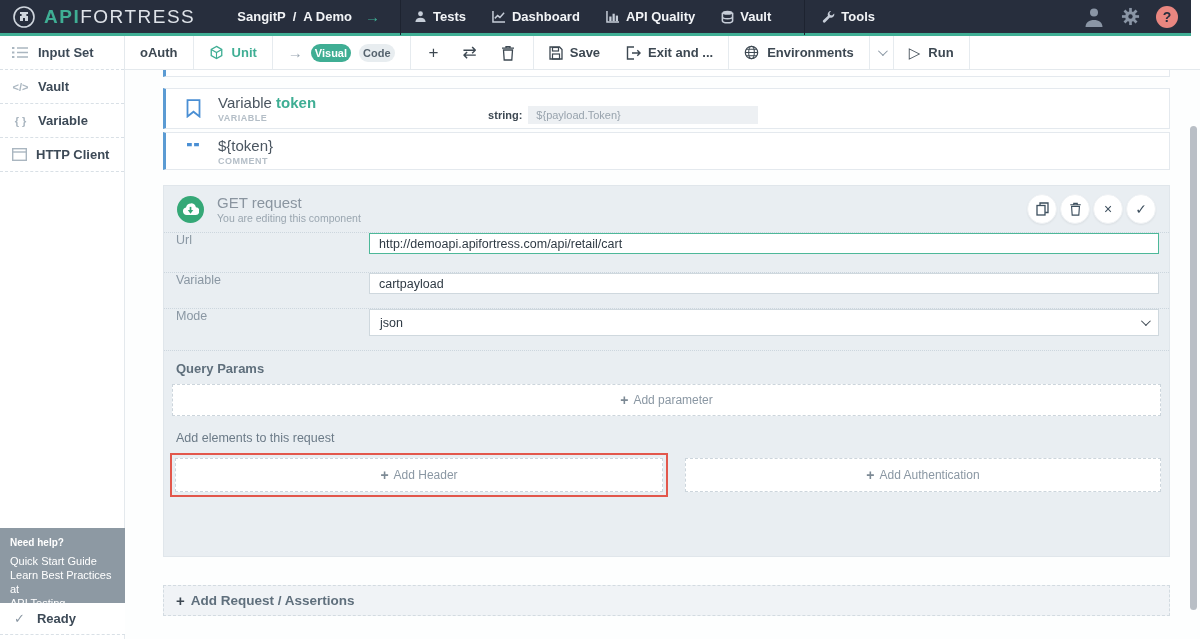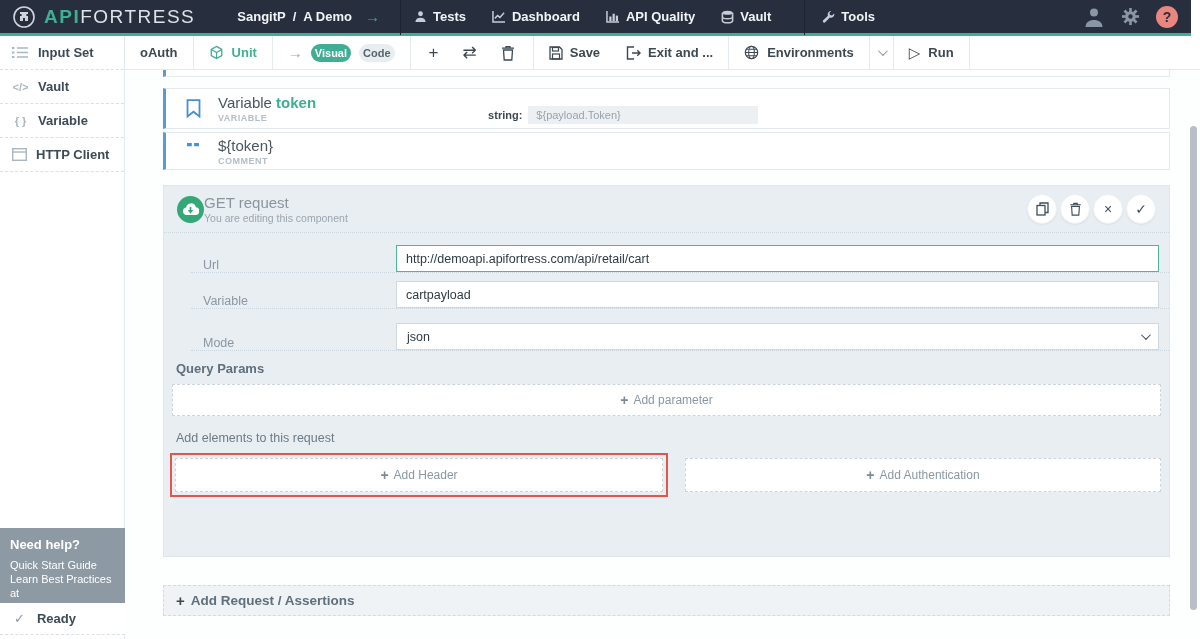--- a/index.html
+++ b/index.html
@@ -59,21 +59,21 @@
   }
   .side-item {
     height:34px; display:flex; align-items:center; padding-left:12px; gap:9px;
     border-bottom:1px dashed #d9e0e6; font-size:13px; font-weight:bold; color:#3d4a57; cursor:pointer;
   }
   .side-item .txt-icon { color:#aab6c0; font-size:11px; font-weight:bold; width:17px; text-align:center; }
   .helpbox {
     position:absolute; left:0; top:492px; width:125px; height:75px;
     background:#8d99a3; color:#ffffff; padding:9px 10px;
   }
-  .helpbox .hb-title { font-size:13px; font-weight:bold; margin-bottom:6px; }
+  .helpbox .hb-title { font-size:10px; font-weight:bold; margin-bottom:6px; }
   .helpbox .hb-link { font-size:11px; line-height:14px; cursor:pointer; }
   .ready-row {
     position:absolute; left:0; top:567px; width:125px; height:32px;
     display:flex; align-items:center; gap:12px; padding-left:14px;
     border-bottom:1px dashed #d9e0e6; background:#ffffff;
   }
   .ready-check { color:#8a97a3; font-size:13px; }
   .ready-label { font-size:13px; font-weight:bold; color:#3d4a57; }
 
   
@@ -93,34 +93,34 @@
   .comp-title .tok { color:#3fae94; font-weight:bold; }
   .comp-type { font-size:9px; letter-spacing:0.5px; color:#b4bec7; font-weight:bold; margin-top:2px; }
   .var-kv { display:flex; align-items:center; margin-left:172px; margin-top:12px; }
   .kv-key { font-size:11px; font-weight:bold; color:#3d4852; margin-right:6px;text-align:right; }
   .kv-val { font-size:11px; color:#98a3ad; background:#edf0f3; padding:3px 8px; width:230px; }
 
   
   .panel { width:1007px; margin-top:15px; height:372px; background:#e9eef2; border:1px solid #e0e6eb; }
   .panel-head { height:47px; display:flex; align-items:center; padding:0 10px; border-bottom:1px dotted #ccd6de; }
   .green-circle { width:27px; height:27px; border-radius:50%; background:#35a877; display:flex; align-items:center; justify-content:center; flex:none; margin-left:3px; }
-  .ph-body { flex:1; }
+  .ph-body { margin-left:13px; flex:1; }
   .ph-title { font-size:15px; color:#8a95a0; }
   .ph-sub { font-size:10.5px; color:#9aa6b0; margin-top:1px; }
   .ph-actions { display:flex; gap:3px; margin-right:3px; }
   .circle-btn {
     width:30px; height:30px; border-radius:50%; background:#ffffff; border:1px solid #eef1f4;
     display:flex; align-items:center; justify-content:center; cursor:pointer;
     color:#3d4f5e; font-size:14px; box-shadow:0 1px 2px rgba(0,0,0,0.06);
   }
-  .frow { display:flex; align-items:flex-end; padding:0 10px 0 12px; border-bottom:1px dotted #ccd6de;margin-left:27px; }
+  .frow { display:flex; align-items:flex-start; padding:0 10px 0 12px; border-bottom:1px dotted #ccd6de; }
   .frow-url { height:40px; } .frow-var { height:36px; } .frow-exp { height:40px; } .frow-mode { height:42px; }
   .flabel { width:193px; flex:none; font-size:12.5px; color:#8a97a3; }
   .finput {
-    flex:1; height:27px; border:1px solid #cfd8de; background:#ffffff;
+    flex:1; height:21px; border:1px solid #cfd8de; background:#ffffff;
     font-family:"Liberation Sans", sans-serif; font-size:12.5px; color:#2f3a44; padding:0 9px; outline:none;
   }
   .finput-focus { border:1px solid #4db899; }
   .edit-btn {
     width:28px; height:27px; background:#ffffff; border:1px solid #cfd8de; border-left:none;
     display:flex; align-items:center; justify-content:center; cursor:pointer; flex:none;
   }
   .fselect {
     flex:1; height:27px; border:1px solid #cfd8de; background:#ffffff;
     display:flex; align-items:center; justify-content:space-between; padding:0 10px; cursor:pointer;

